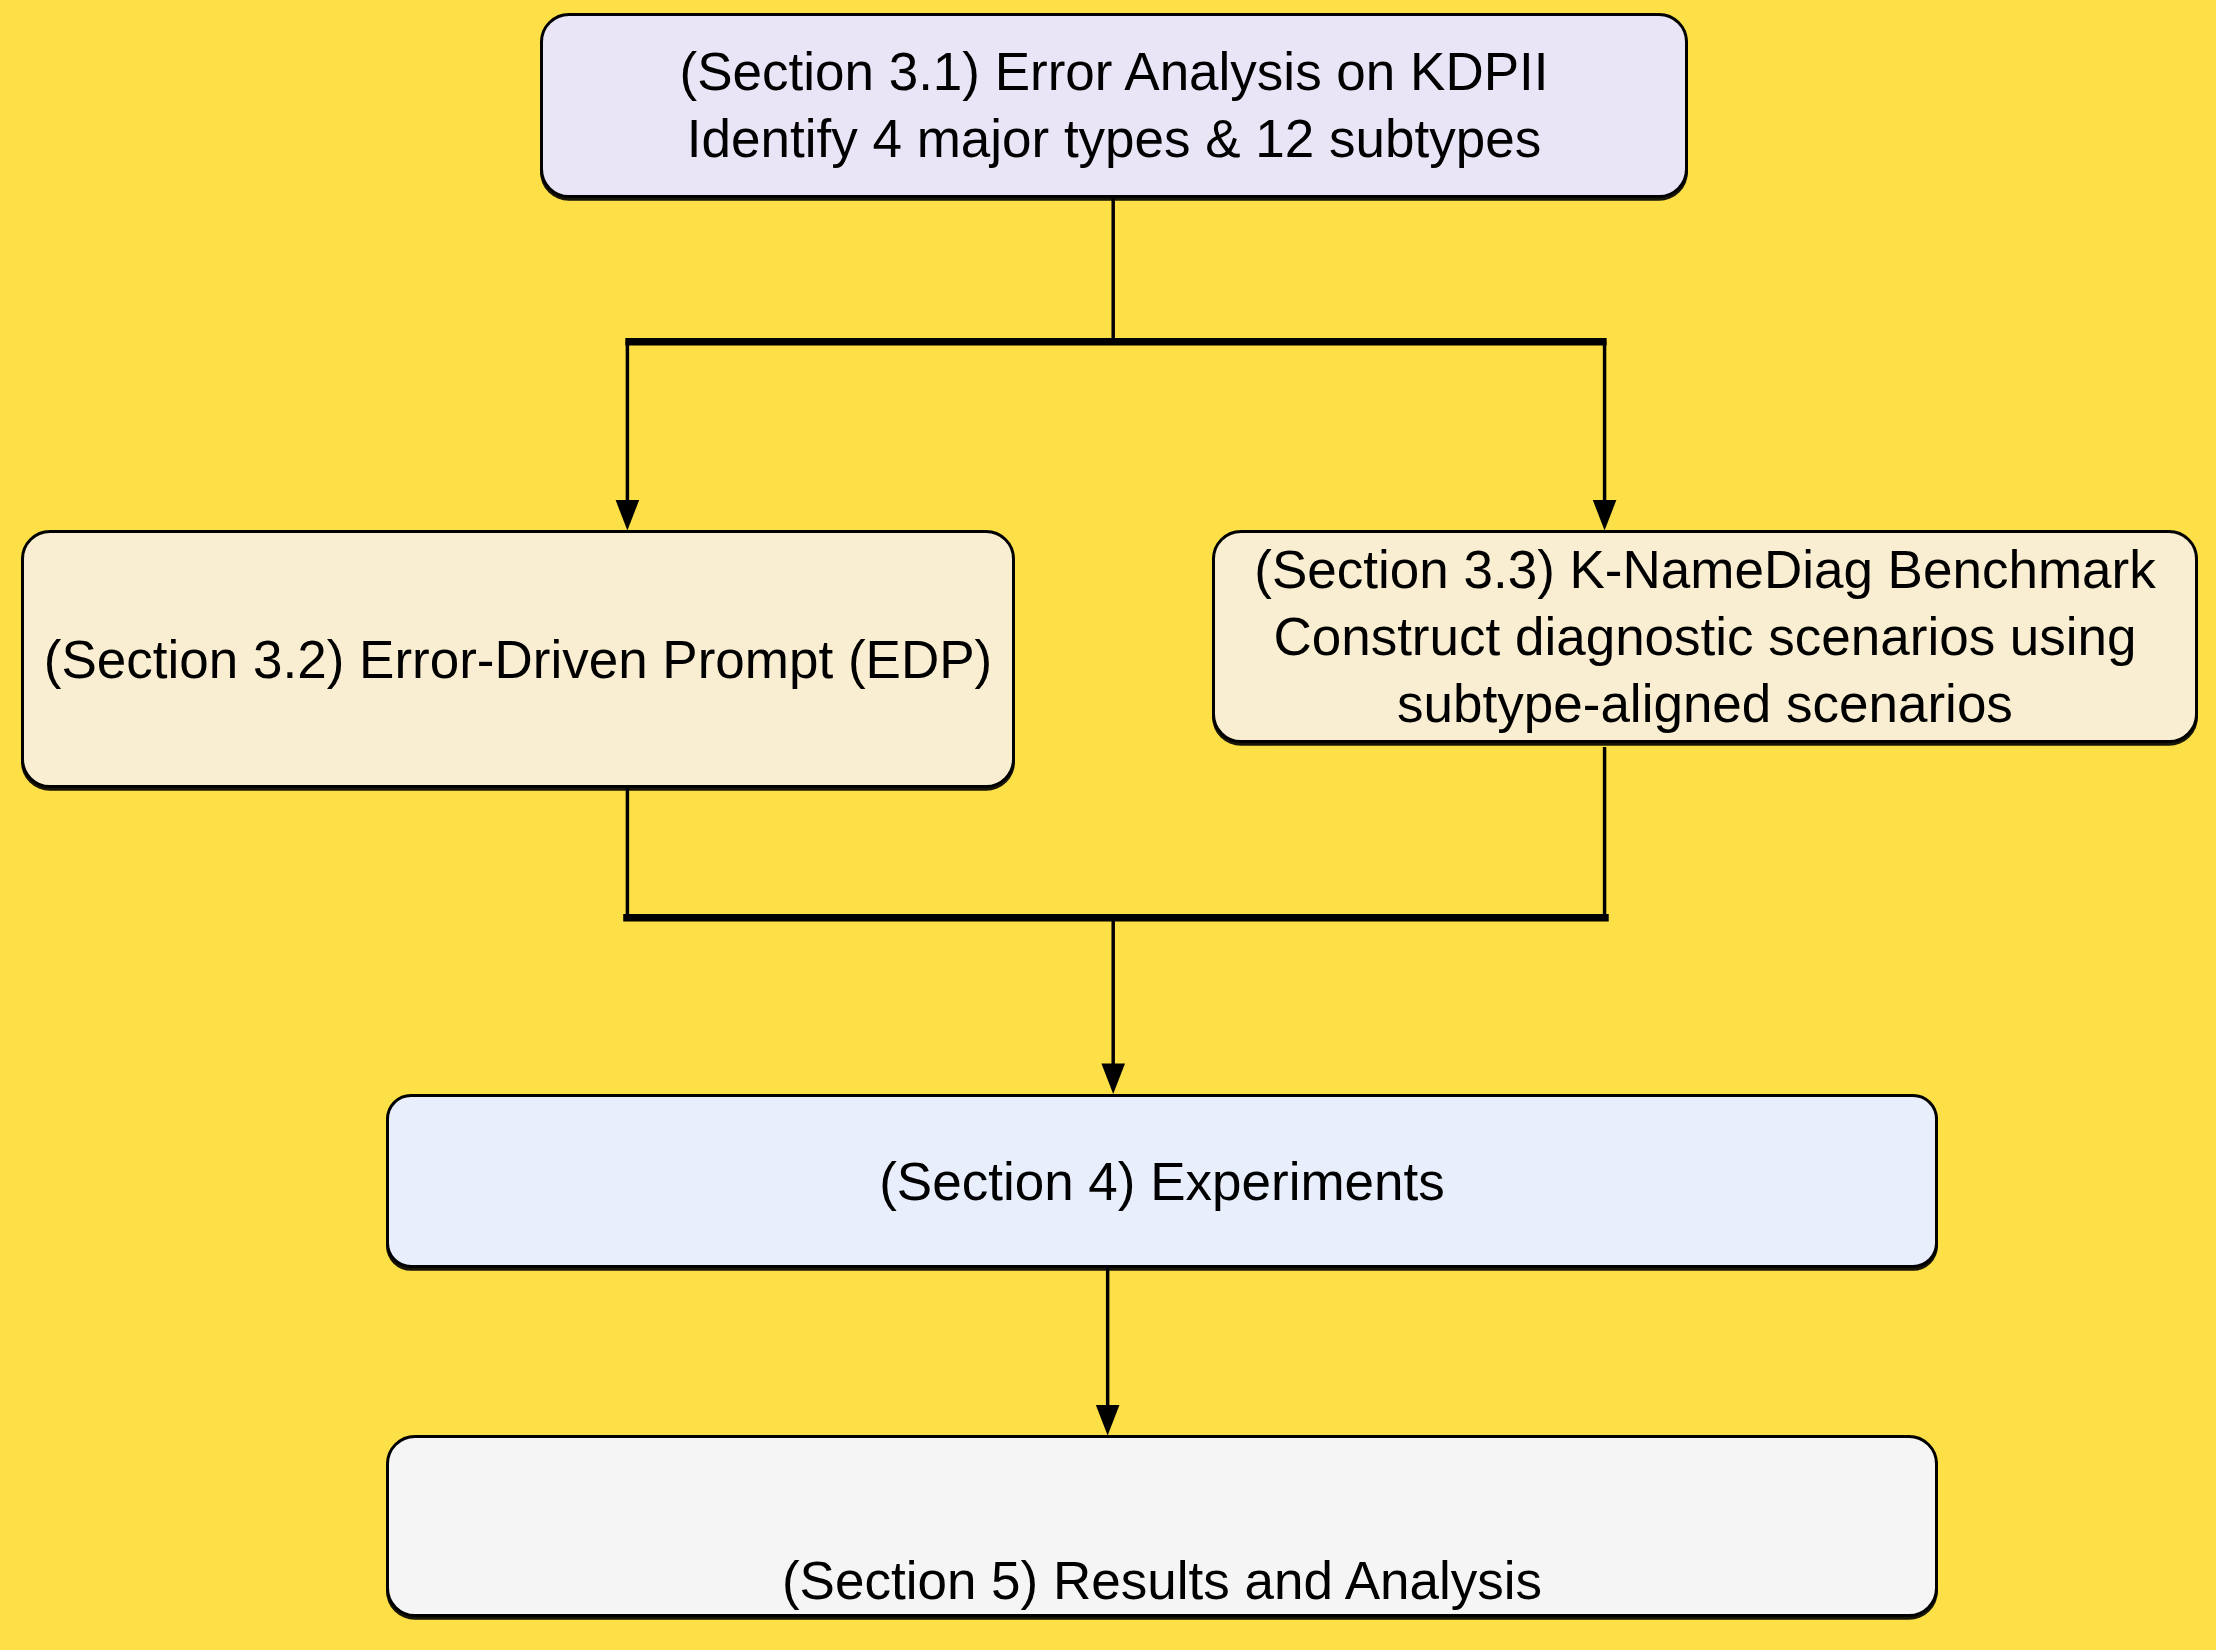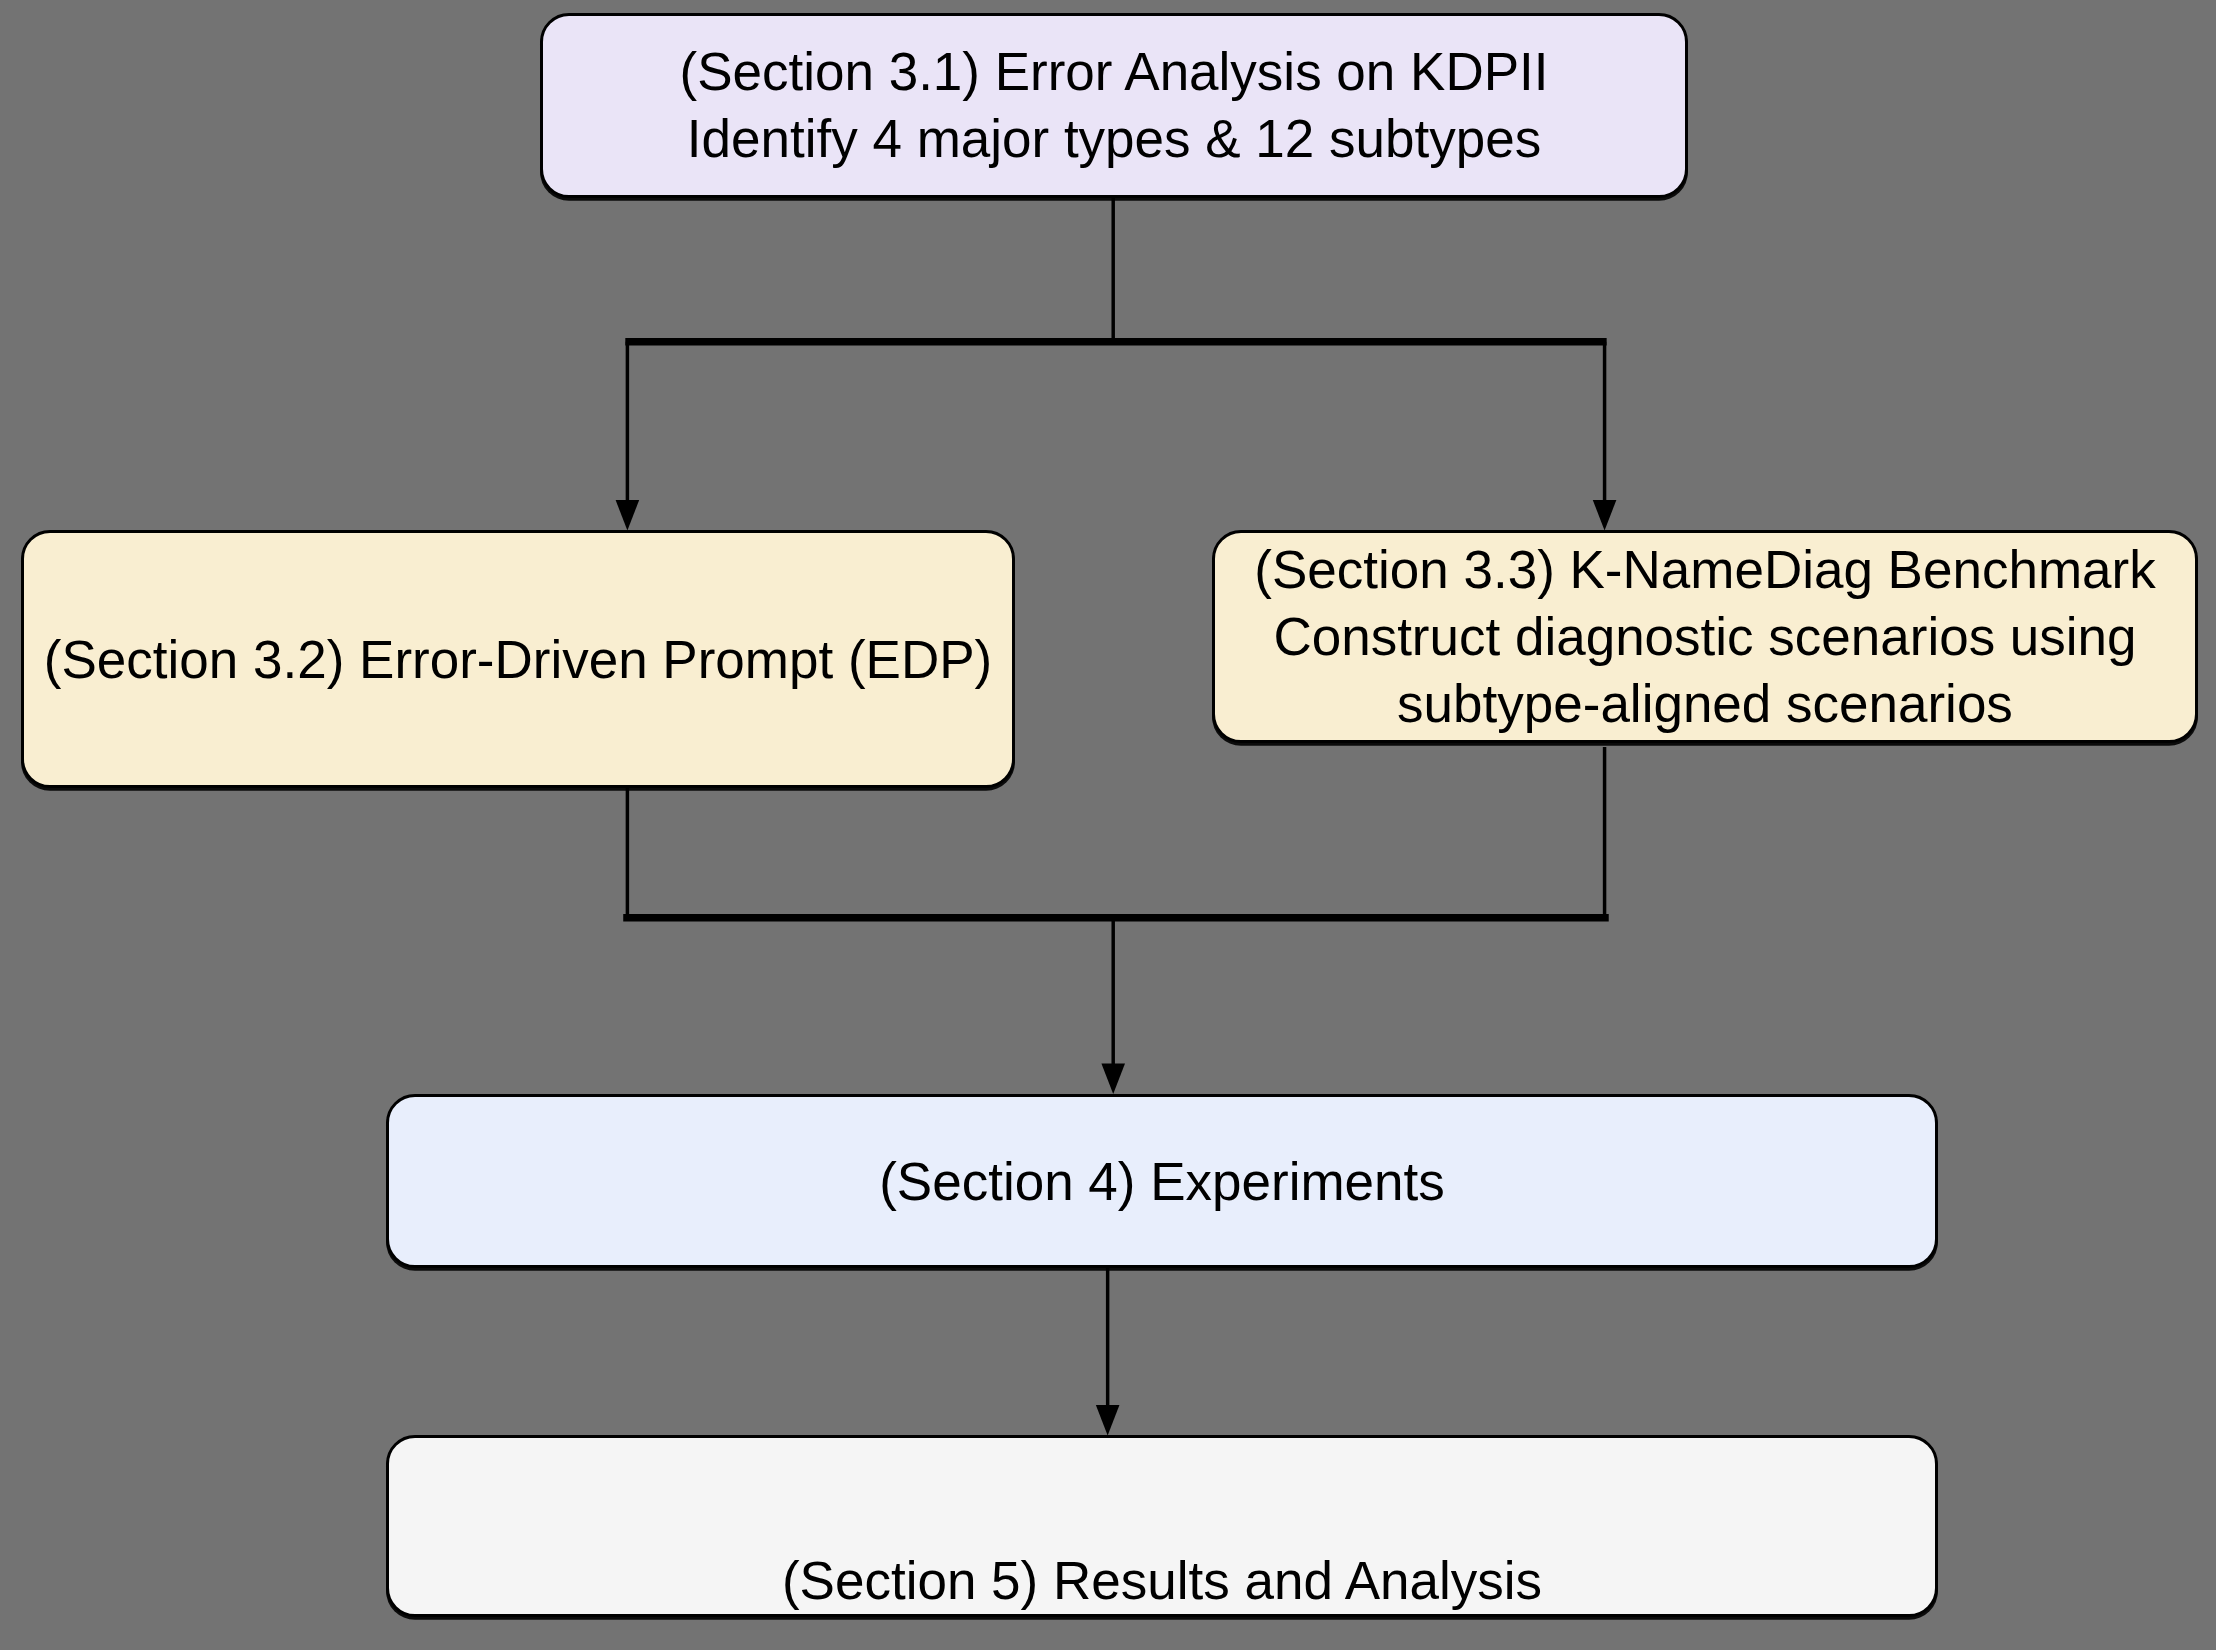--- a/index.html
+++ b/index.html
@@ -1,20 +1,20 @@
 <!DOCTYPE html>
 <html style="font-size:11px"><head>
 <meta charset="utf-8">
 <style>
   html, body { margin: 0; padding: 0; background: #ffffff; }
   #canvas {
     position: relative;
     width: 2216px;
     height: 1651px;
-    background: #737373;
+    background: #fde047;
     overflow: hidden;
     font-family: "Liberation Sans", sans-serif;
     color: #000000;
   }
   svg.edges {
     position: absolute;
     left: 0; top: 0;
     width: 2216px; height: 1651px;
   }
   .edges line { stroke: #000000; }
@@ -31,21 +31,21 @@
     justify-content: center;
     text-align: center;
     font-size: 53px;
     line-height: 67px;
   }
   .node .line { white-space: nowrap; }
   
   #n-sec31 { left: 540px;  top: 12.5px;   width: 1148px; height: 185px; }
   #n-sec32 { left: 21px;   top: 530px;  width: 994px; height: 258px; }
   #n-sec33 { left: 1212px; top: 530px;  width: 986px; height: 213px; }
-  #n-sec4  { left: 386px;  top: 1094px; width: 1552px; height: 174px; }
+  #n-sec4  { left: 386px;  top: 1094px; width: 1552px; height: 174px; border-radius: 25px; }
   #n-sec5  { left: 386px;  top: 1435px; width: 1552px; height: 182px; justify-content: flex-end; }
 </style>
 </head>
 <body>
 
 <div id="canvas">
 
   <svg class="edges" viewBox="0 0 3193 2378">
 
     <line x1="1604" y1="282" x2="1604" y2="492" stroke-width="5"></line>

